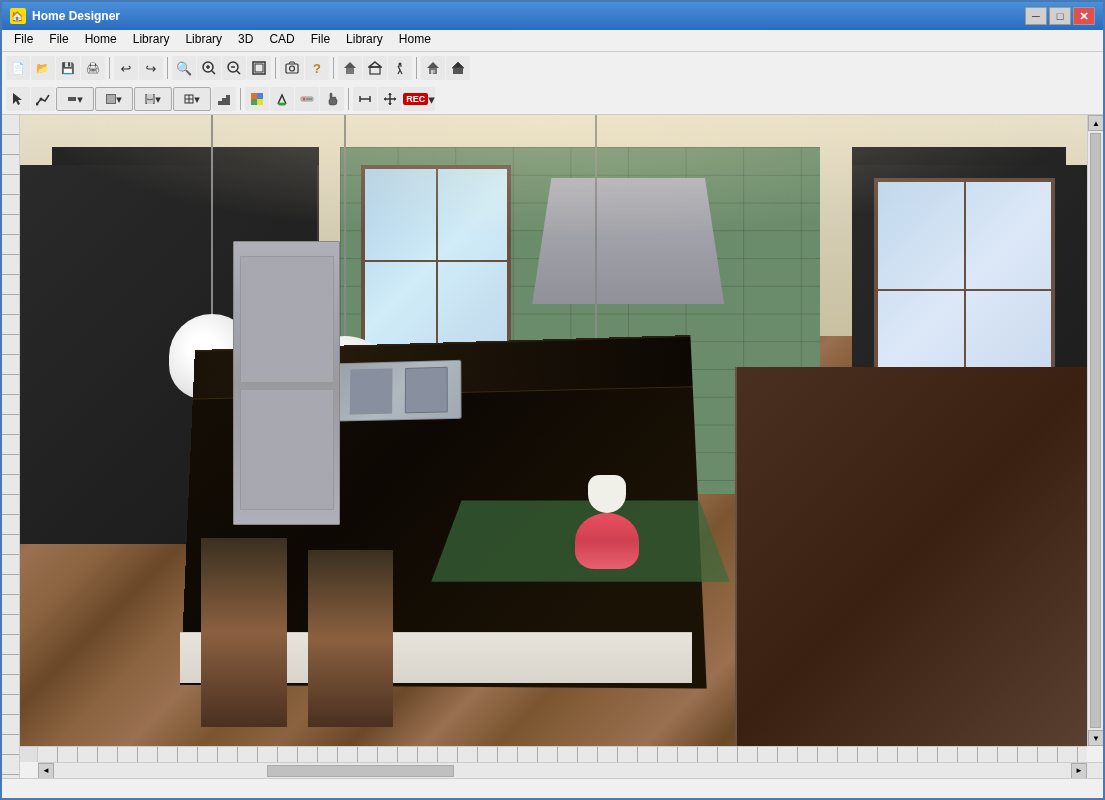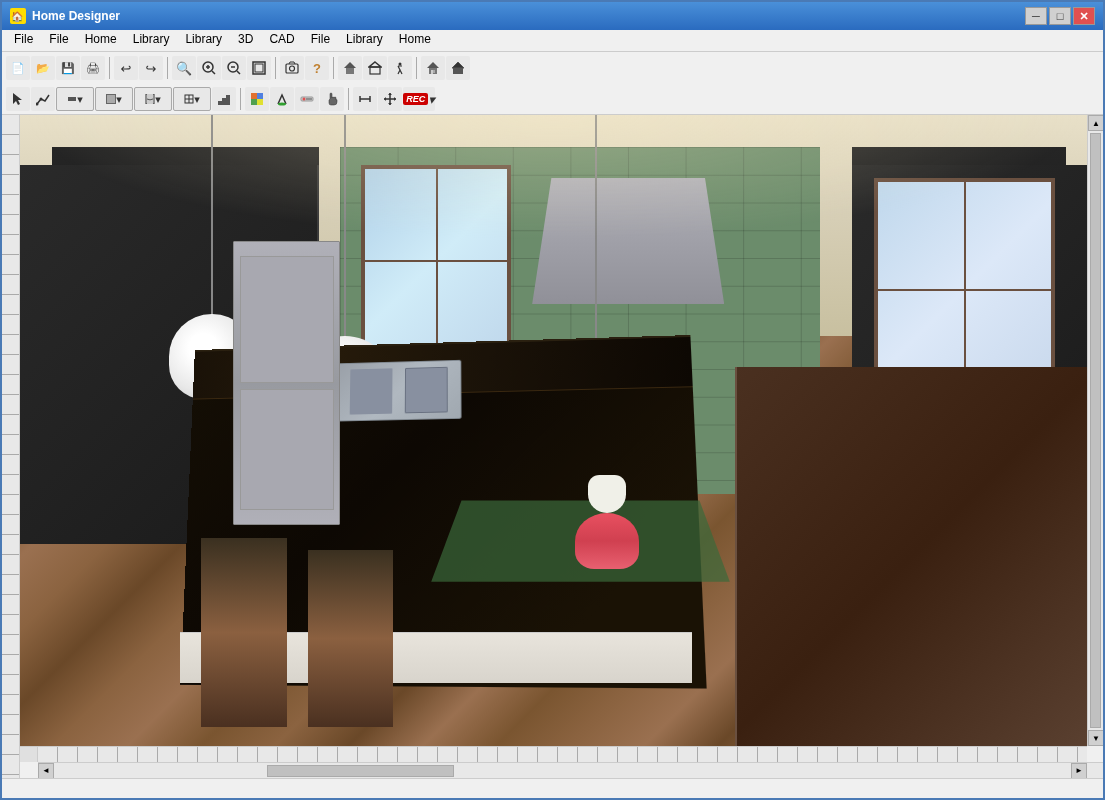--- a/index.html
+++ b/index.html
@@ -668,21 +668,21 @@
             <line x1="2" y1="4" x2="2" y2="10" stroke="#333" stroke-width="1.5"></line>
             <line x1="12" y1="4" x2="12" y2="10" stroke="#333" stroke-width="1.5"></line>
           </svg>
       </div>
       <div class="tb-btn">
         <svg width="14" height="14" viewBox="0 0 14 14">
             <path d="M7 1 L7 13 M1 7 L13 7" stroke="#333" stroke-width="1.5"></path>
             <path d="M5 3 L7 1 L9 3 M11 5 L13 7 L11 9 M9 11 L7 13 L5 11 M3 9 L1 7 L3 5" fill="#333"></path>
           </svg>
       </div>
-      <div class="tb-btn" style="width:32px;font-style:italic;">
+      <div class="tb-btn" style="width:32px;">
         <span class="rec-btn">REC</span>▾
       </div>
     </div>
   </div>
 
   <div class="main-area">
 
     <div class="ruler-left"></div>
 
     <div style="flex:1; display:flex; flex-direction:column; overflow:hidden;">

